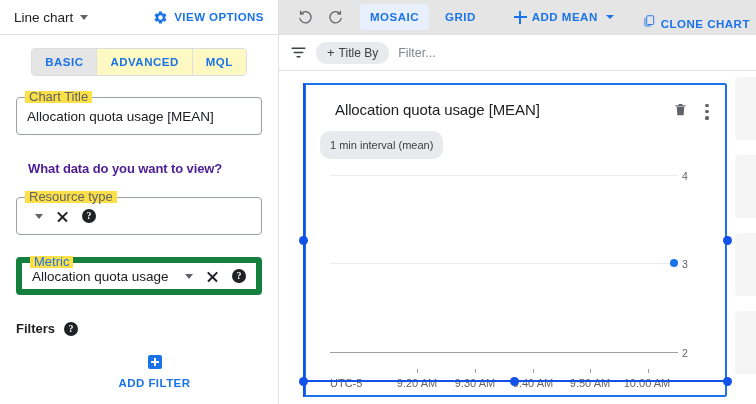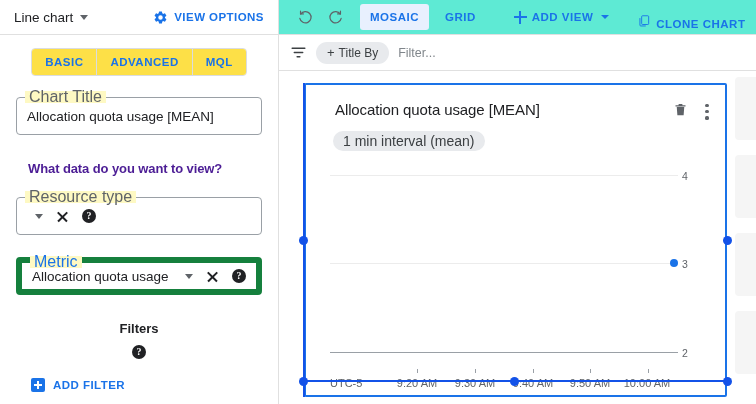--- a/index.html
+++ b/index.html
@@ -42,37 +42,37 @@
 
   
   #tabs-wrap { padding: 13px 0 0 0; display:flex; justify-content:center; }
   #tabs {
     display:flex; border:1px solid #dadce0; border-radius:4px; overflow:hidden;
     height:28px;
   }
   .tab {
     display:flex; align-items:center; justify-content:center;
     padding: 0 13px; font-size:11.5px; font-weight:700; letter-spacing:.5px;
-    color:#1a73e8; background:#fde047; cursor:pointer;
+    color:#1a73e8; background:#fef9c3; cursor:pointer;
     border-right:1px solid #dadce0;
   }
   .tab:last-child { border-right:none; }
-  .tab.active { background:#fde047; }
+  .tab.active { background:#e5e5e5; }
 
   
   .field-wrap { padding: 0 16px; }
   .outlined {
     position:relative; height:38px; border:1px solid #9aa0a6;
     border-radius:4px; display:flex; align-items:center;
     padding: 0 10px; background:#fff;
   }
   .outlined.focused { border:6px solid #15803d; }
   .outlined .legend {
-    position:absolute; top:-7px; left:8px; background:#fef9c3;
-    padding: 0 4px; font-size:16px; color:#5f6368; line-height:12px;
+    position:absolute; top:-7px; left:8px; background:#fde047;
+    padding: 0 4px; font-size:13px; color:#5f6368; line-height:12px;
     white-space:nowrap;
   }
   .outlined.focused .legend { color:#1a73e8; }
   .outlined .fieldvalue {
     font-size:13.5px; color:#202124; flex:1; white-space:nowrap;
     overflow:hidden; text-overflow:ellipsis;
   }
   .field-icons { display:flex; align-items:center; gap:13px; margin-left:6px; }
   .x-icon { width:13px;height:13px; position:relative; cursor:pointer; }
   .x-icon:before, .x-icon:after {
@@ -91,35 +91,36 @@
     padding: 0 16px; letter-spacing:-.1px;margin-left:12px;
   }
   .filters-head {
     display:flex; align-items:center; gap:9px; padding: 0 16px;
     font-size:13px; font-weight:700; color:#202124;
   }
   #add-filter {
     display:flex; align-items:center; gap:8px; padding-left:31px;
     color:#1a73e8; font-size:11.5px; font-weight:700; letter-spacing:.45px;
     cursor:pointer;
+    flex-direction:column;
   }
   .plus-box {
     width:14px;height:14px;background:#1a73e8;border-radius:2px;
     position:relative;
   }
   .plus-box:before, .plus-box:after {
     content:""; position:absolute; background:#fff;
   }
   .plus-box:before { left:3px; top:6.2px; width:8px; height:2px; }
   .plus-box:after  { top:3px; left:6.2px; height:8px; width:2px; }
 
   
   #right-area {
     position:absolute; left:279px; top:0; width:477px; height:404px;
-    background:#5eead4; overflow:hidden;
+    background:#e5e5e5; overflow:hidden;
   }
   #top-toolbar {
     height:35px; display:flex; align-items:center;
     border-bottom:1px solid #e0e0e0; padding-left:12px; gap:0;
   }
   .icon-btn {
     width:28px;height:28px;display:flex;align-items:center;justify-content:center;
     cursor:pointer;
   }
   .icon-btn svg { width:17px;height:17px; fill:none; stroke:#5f6368;
@@ -176,23 +177,23 @@
     font-size:15px; color:#202124; letter-spacing:-.1px;
   }
   #card-actions {
     position:absolute; right:16px; top:17px; display:flex; align-items:center; gap:17px;
   }
   .trash-icon svg{width:15px;height:15px;fill:#5f6368;}
   .kebab { width:4px;height:16px; display:flex;flex-direction:column;
     justify-content:space-between; align-items:center; cursor:pointer;}
   .kebab i{ display:block;width:3.2px;height:3.2px;border-radius:50%;background:#5f6368;}
   #interval-chip {
-    position:absolute; left:27px; top:46px; height:20px;
+    position:absolute; left:14px; top:46px; height:28px;
     display:flex;align-items:center; background:#e8eaed; border-radius:10px;
-    padding:0 10px; font-size:14px; color:#3c4043;
+    padding:0 10px; font-size:11px; color:#3c4043;
   }
   
   #plot { position:absolute; left:0; top:0; width:423px; height:314px; }
   .gridline { position:absolute; height:1px; background:#ececec; }
   .axisline  { position:absolute; height:1px; background:#9aa0a6; }
   .ytick {
     position:absolute; font-size:10.5px; color:#5f6368; line-height:10px;
   }
   .xtick {
     position:absolute; font-size:11px; color:#5f6368; top:292px;
@@ -278,21 +279,21 @@
         <span class="legend">Metric</span>
         <span class="fieldvalue">Allocation quota usage</span>
         <span class="field-icons">
           <span class="caret-down"></span>
           <span class="x-icon"></span>
           <span class="help-icon">?</span>
         </span>
       </div>
     </div>
 
-    <div class="filters-head" style="margin-top:26px;flex-direction:column;">
+    <div class="filters-head" style="margin-top:26px;">
       <span>Filters</span>
       <span class="help-icon">?</span>
     </div>
 
     <div id="add-filter" style="margin-top:19px;">
       <span class="plus-box"></span>
       <span>ADD FILTER</span>
     </div>
   </div>
 
@@ -314,21 +315,21 @@
       <div class="tb-toggle">
         <div class="tb-seg active">
           <span>MOSAIC</span>
         </div>
         <div class="tb-seg" style="margin-left:6px;">
           <span>GRID</span>
         </div>
       </div>
       <div class="tb-text-btn" style="margin-left:28px;">
         <span class="plus-glyph"></span>
-        <span>ADD VIEW</span>
+        <span>ADD MEAN</span>
         <span class="caret-blue" style="margin-left:3px;"></span>
       </div>
       <div class="tb-text-btn" style="margin-left:28px;align-items:flex-end;">
         <span class="clone-icon">
           <svg viewBox="0 0 24 24">
               <rect x="8" y="3" width="12" height="15" rx="1.5"></rect>
               <path d="M5 7v12a1.5 1.5 0 001.5 1.5H15"></path>
             </svg>
         </span>
         <span>CLONE CHART</span>

